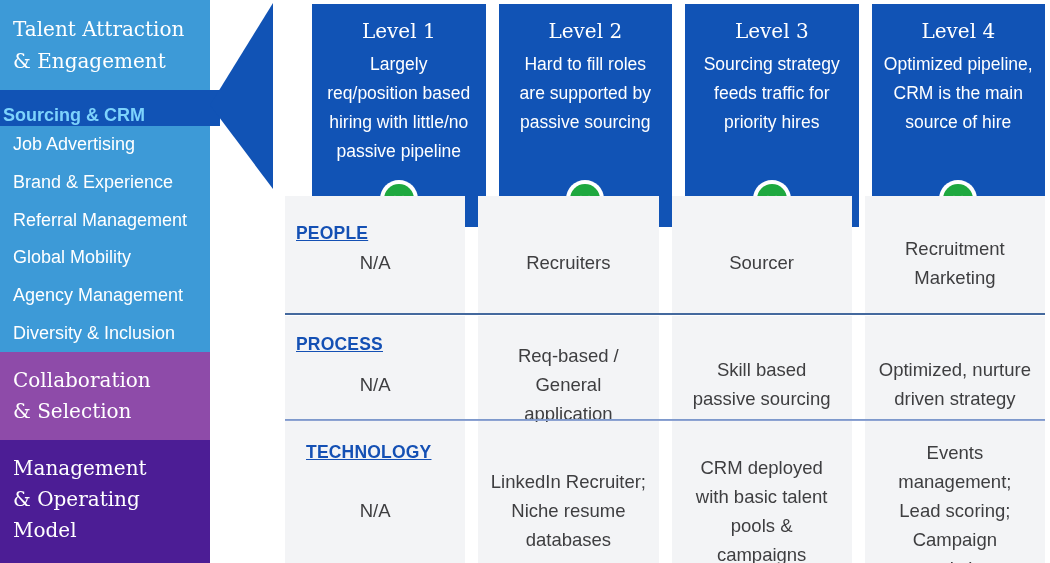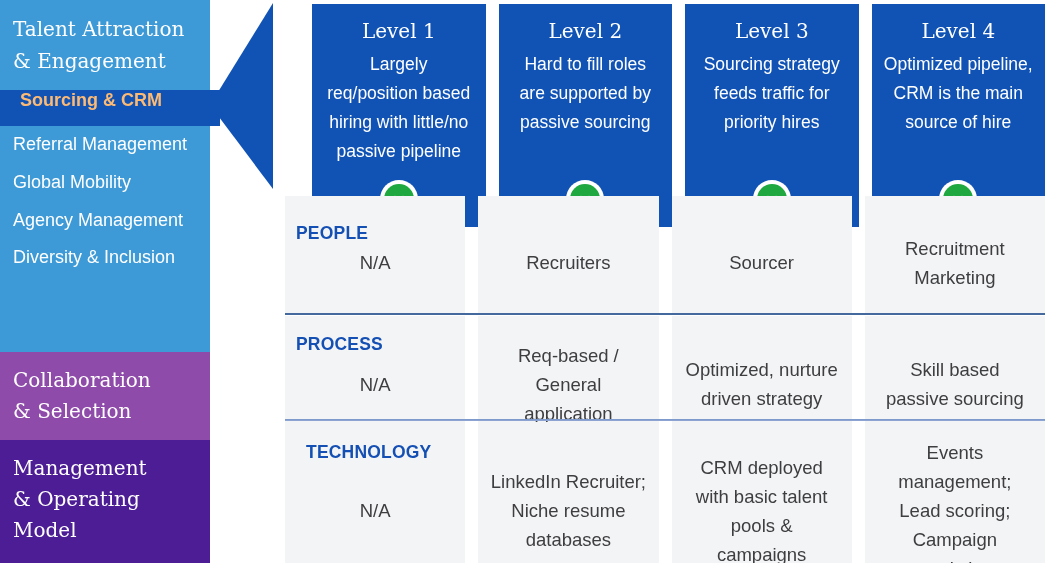--- a/index.html
+++ b/index.html
@@ -9,22 +9,22 @@
   .stage { position:absolute; inset:0; width:1050px; height:563px; }
 
   
   .sidebar { position:absolute; left:0; top:0; width:210px; height:491px; }
   .sb-header {
     height:90px; background:#3D9AD7; color:#fff;
     font-family:"DejaVu Serif", serif; font-size:20px; line-height:32px;
     padding:13px 4px 0 13px;
   }
   .sb-active {
-    height:36px; background:#1153B5; color:#fdba74; font-weight:700; font-size:18px;
-    display:flex; align-items:flex-start; padding-left:20px;
+    height:36px; background:#1153B5; color:#7dd3fc; font-weight:700; font-size:18px;
+    display:flex; align-items:flex-end; padding-left:3px;
   }
   .sb-items { background:#3D9AD7; height:226px; }
   .sb-item {
     height:37.66px; display:flex; align-items:center; padding-left:13px;
     color:#fff; font-size:18px; cursor:pointer;
   }
   .sb-section {
     color:#fff; font-family:"DejaVu Serif", serif; font-size:20px; line-height:31px;
     padding:13px 40px 0 13px;
   }
@@ -63,21 +63,21 @@
   .row-people { top:196px; height:117px; }
   .row-process { top:316px; height:120px; }
   .row-technology { top:422px; height:134px; }
   .cell {
     background:#F3F4F6; color:#3E3E40; font-size:18.5px; line-height:29px;
     display:flex; align-items:center; justify-content:center; text-align:center;
     padding:16px 12px 0; position:relative;
   }
   .row-label {
     position:absolute; left:11px; font-weight:700; color:#1450B4;
-    font-size:17.5px; letter-spacing:0.2px;
+    font-size:17.5px; letter-spacing:0.2px;text-decoration:underline;
   }
   .row-people .row-label { top:23px; }
   .row-process .row-label { top:14px; }
   .row-technology .row-label { top:16px;margin-left:10px; }
 
   .divider { position:absolute; left:0; right:5px; height:2px; }
   .divider-1 { top:313px; background:#9FB3DC; border-top:2px solid #44699E; }
   .divider-2 { top:419px; background:#8DA3D2; border-top:1px solid #7E99CC; }
 </style>
 </head>
@@ -87,20 +87,26 @@
 
   <aside class="sidebar">
     <div class="sb-header">
       <span>Talent Attraction &amp; Engagement</span>
     </div>
     <div class="sb-active">
       <span>Sourcing &amp; CRM</span>
     </div>
     <nav class="sb-items">
       <div class="sb-item">
+          <span>Job Advertising</span>
+        </div>
+      <div class="sb-item">
+          <span>Brand &amp; Experience</span>
+        </div>
+      <div class="sb-item">
           <span>Referral Management</span>
         </div>
       <div class="sb-item">
           <span>Global Mobility</span>
         </div>
       <div class="sb-item">
           <span>Agency Management</span>
         </div>
       <div class="sb-item">
           <span>Diversity &amp; Inclusion</span>
@@ -188,24 +194,24 @@
 
     <section class="grid4 row row-process">
       <div class="cell">
         <span class="row-label">PROCESS</span>
         <span class="val">N/A</span>
       </div>
       <div class="cell">
           <span class="val">Req-based / General application</span>
         </div>
       <div class="cell">
+          <span class="val">Skill based passive sourcing</span>
+        </div>
+      <div class="cell">
           <span class="val">Optimized, nurture driven strategy</span>
-        </div>
-      <div class="cell">
-          <span class="val">Skill based passive sourcing</span>
         </div>
     </section>
 
     <div class="divider divider-2"></div>
 
     <section class="grid4 row row-technology">
       <div class="cell">
         <span class="row-label">TECHNOLOGY</span>
         <span class="val">N/A</span>
       </div>

